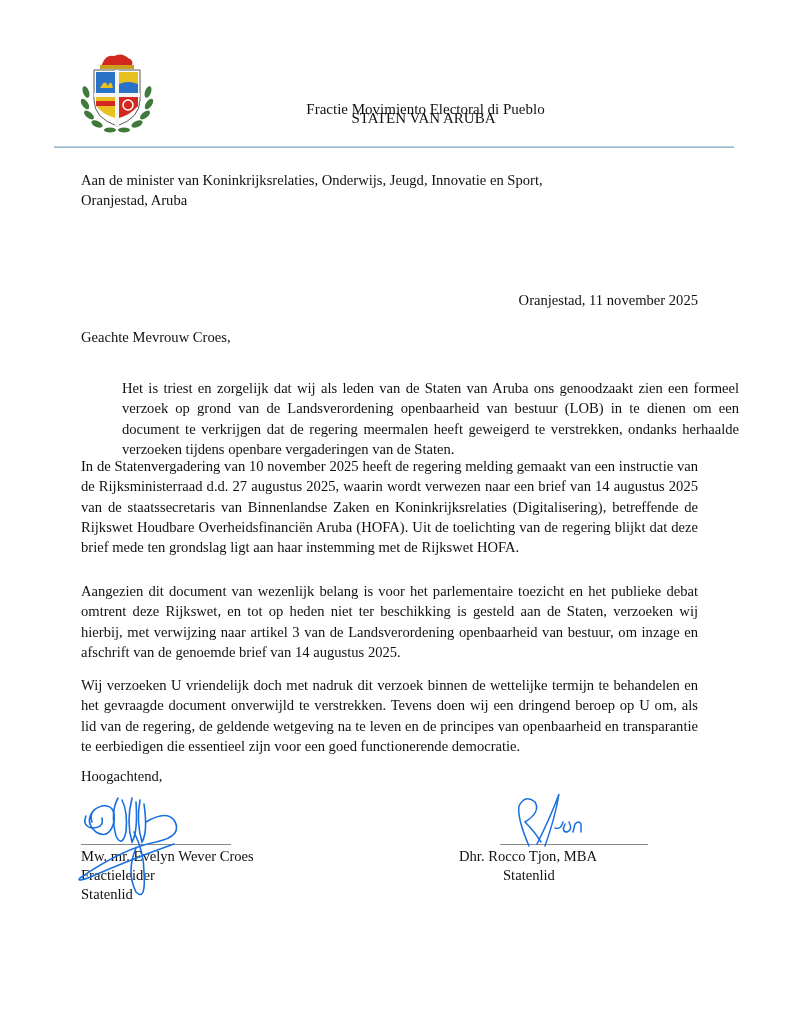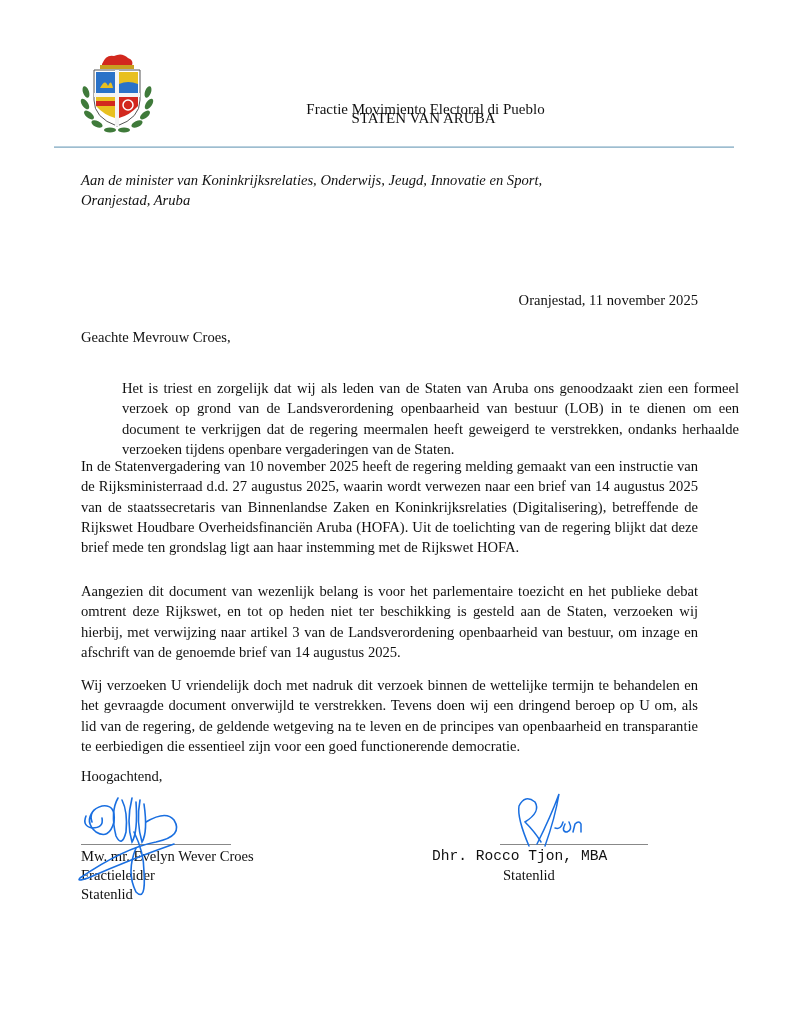--- a/index.html
+++ b/index.html
@@ -7,21 +7,21 @@
       width: 791px; height: 1024px; position: relative; overflow: hidden;
       font-family: "Liberation Serif", "DejaVu Serif", serif;
       color: #111111;
       font-size: 14.6px;
     }
     .crest { position: absolute; left: 78px; top: 48px; width: 78px; height: 86px; }
     .hdr-title { position: absolute; left: 0; width: 791px; top: 62px; text-align: center; font-size: 15px; padding-left: 56px; box-sizing: border-box; margin-top: 48px; }
     .hdr-sub { position: absolute; left: 0; width: 791px; top: 101px; text-align: center; font-size: 15px; padding-left: 60px; box-sizing: border-box; }
     .rule { position: absolute; left: 54px; width: 680px; top: 146px; height: 2px; background: linear-gradient(to bottom, #c9dbe6, #8fb3c8); }
     .block { position: absolute; left: 81px; width: 617px; line-height: 20.3px; }
-    .line { display: block; white-space: nowrap; font-style: italic; }
+    .line { display: block; white-space: nowrap; }
     .just { text-align: justify; }
     .right { text-align: right; }
     .sig-line { position: absolute; height: 1px; background: #888; }
     .sig-text { position: absolute; line-height: 20px; white-space: nowrap; }
     svg.sig { position: absolute; overflow: visible; }
   </style>
 </head>
 <body>
 
 <svg class="crest" viewBox="0 0 78 86">
@@ -88,21 +88,21 @@
     <path d="M12 24 Q8 34 18 36 Q30 36 28 26"></path>
     <path d="M44 6 Q36 20 42 44 Q48 56 52 40 Q54 20 48 8"></path>
     <path d="M58 6 Q52 30 58 50 Q64 40 62 10"></path>
     <path d="M66 8 Q62 30 68 50 Q74 40 70 12"></path>
     <path d="M72 30 Q92 18 100 28 Q110 44 82 50 Q50 56 6 86 Q2 90 14 86 Q60 66 100 52"></path>
     <path d="M60 40 Q70 60 70 80 Q72 110 62 100 Q52 80 62 56"></path>
   </g>
 </svg>
 
 <div class="sig-line" style="left:500px; top:844px; width:148px;"></div>
-<div class="sig-text" style="left:432px; top:846px;font-family:Liberation Mono, monospace;">Dhr. Rocco Tjon, MBA</div>
+<div class="sig-text" style="left:459px; top:846px;">Dhr. Rocco Tjon, MBA</div>
 <div class="sig-text" style="left:503px; top:865px;">Statenlid</div>
 <svg class="sig" style="left:515px; top:788px;" width="80" height="62" viewBox="0 0 80 62">
   <g fill="none" stroke="#1a6fe0" stroke-width="1.5" stroke-linecap="round">
     <path d="M14 58 Q2 30 4 18 Q10 6 20 14 Q26 24 10 34 Q20 44 26 54"></path>
     <path d="M22 56 Q36 28 44 6 Q40 30 30 58"></path>
     <path d="M40 40 Q46 42 48 34"></path>
     <path d="M50 36 Q46 44 52 44 Q58 42 54 34"></path>
     <path d="M58 44 L60 36 Q64 32 66 36 L66 44"></path>
   </g>
 </svg>

